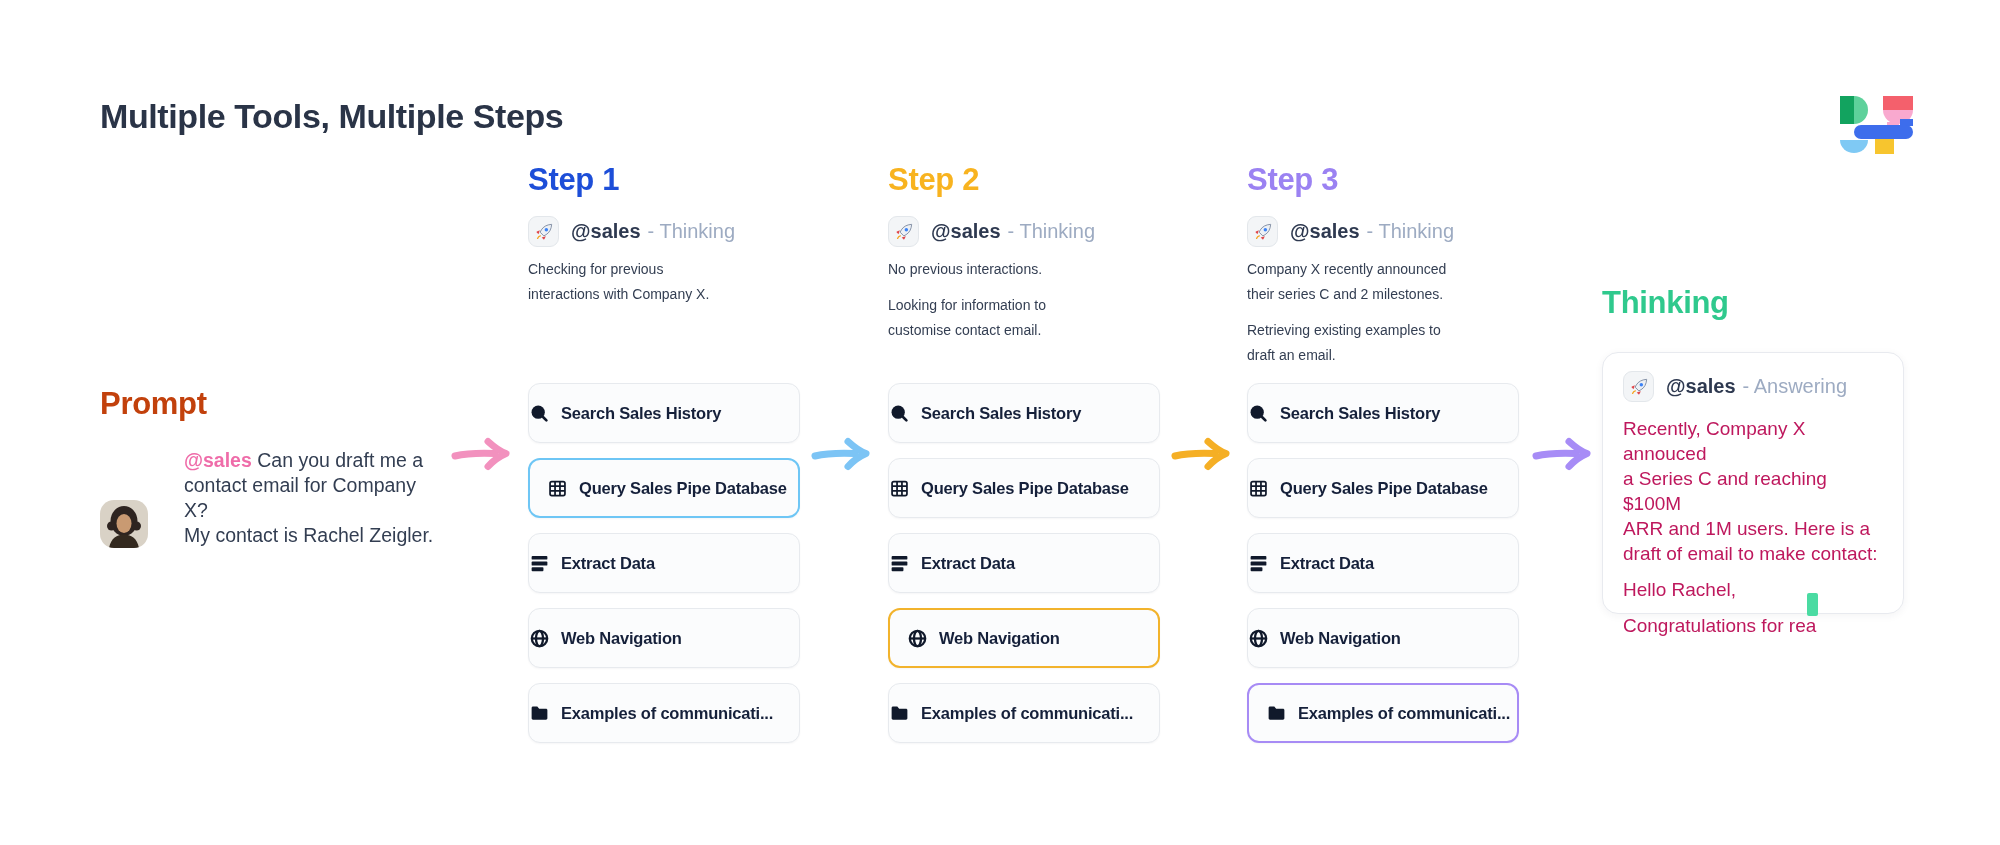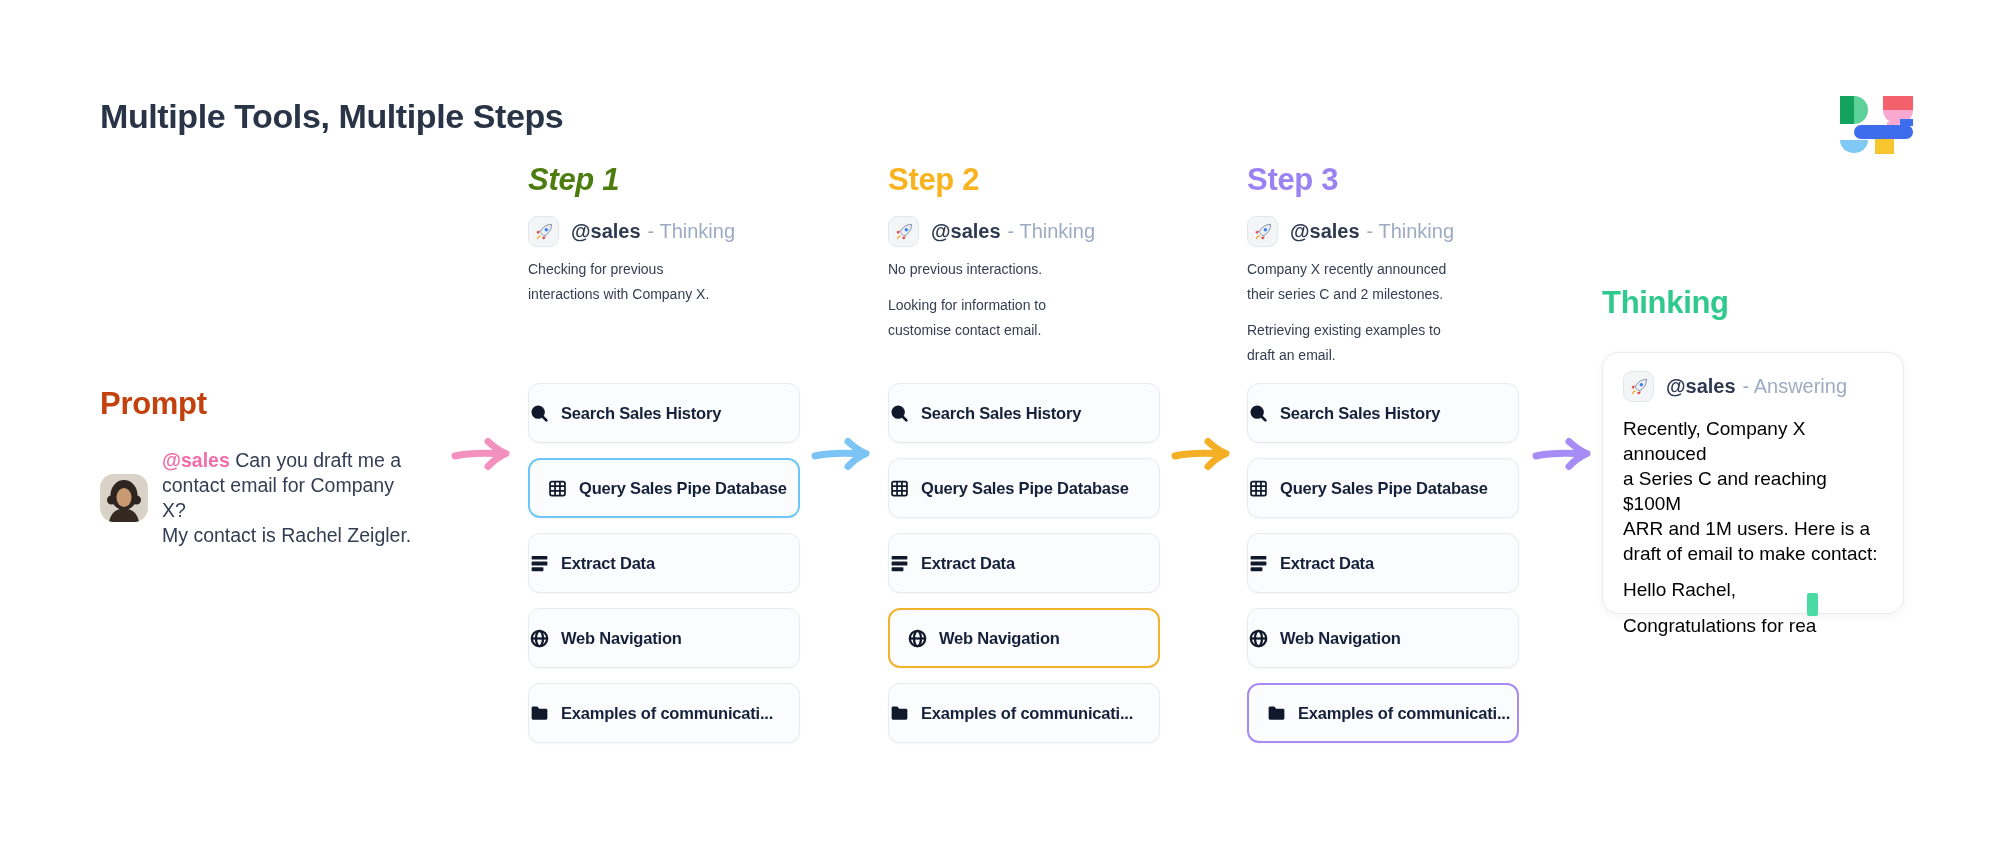--- a/index.html
+++ b/index.html
@@ -19,21 +19,21 @@
 
   .logo { left:1840px; top:96px; width:74px; height:60px; }
 
   
   .section-heading { font-size:31px; font-weight:bold; letter-spacing:-0.3px; }
   .prompt-heading   { left:100px;  top:386px; }
   .answer-heading   { left:1602px; top:285px; }
   .step-label       { font-size:31px; font-weight:bold; letter-spacing:-0.3px; }
 
   
-  .prompt-row { left:100px; top:448px; display:flex; gap:14px; align-items:center; }
+  .prompt-row { left:100px; top:448px; display:flex; gap:36px; align-items:flex-end; }
   .avatar { width:48px; height:48px; border-radius:14px; overflow:hidden; flex:0 0 auto; }
   .prompt-text {
     width:252px; font-size:19.5px; line-height:25px; color:#333E52;
     white-space:pre-line;
   }
   .mention { font-weight:bold; }
 
   
   .arrow { top:433px; width:66px; height:42px; }
   .arrow svg { display:block; width:100%; height:100%; }
@@ -80,21 +80,21 @@
 
   
   .answer-card {
     left:1602px; top:352px; width:302px; height:262px;
     background:#FFFFFF; border:1.5px solid #E8EAEF; border-radius:16px;
     box-shadow:0 2px 8px rgba(30,40,60,0.05);
     padding:18px 20px;
   }
   .answer-card .agent-row { position:static; margin-bottom:14px; }
   .answer-body p {
-    font-size:19px; line-height:25px; color:#000000; margin:0 0 11px 0;
+    font-size:19px; line-height:25px; color:#be185d; margin:0 0 11px 0;
     white-space:pre-line;
   }
   .cursor-block {
     position:absolute; left:204px; top:240px; width:11px; height:23px;
     border-radius:2px; background:#4ADBA2;
   }
 </style>
 </head>
 <body>
 
@@ -194,21 +194,21 @@
         <use href="#i-arrow"></use>
       </svg>
     </div>
   <div class="abs arrow arrow-4" style="color: rgb(167, 140, 246);">
       <svg>
         <use href="#i-arrow"></use>
       </svg>
     </div>
 
   <div class="abs step-col step-col-0" style="--hl-color: #6EC6F5;">
-    <div class="step-label" style="color: #4d7c0f; font-style: italic;">Step 1</div>
+    <div class="step-label" style="color: #1d4ed8;">Step 1</div>
     <div class="agent-row">
       <span class="agent-chip">
           <svg>
             <use href="#i-rocket"></use>
           </svg>
         </span>
       <span class="agent-name">@sales</span>
       <span class="agent-status">- Thinking</span>
     </div>
     <div class="thoughts">

